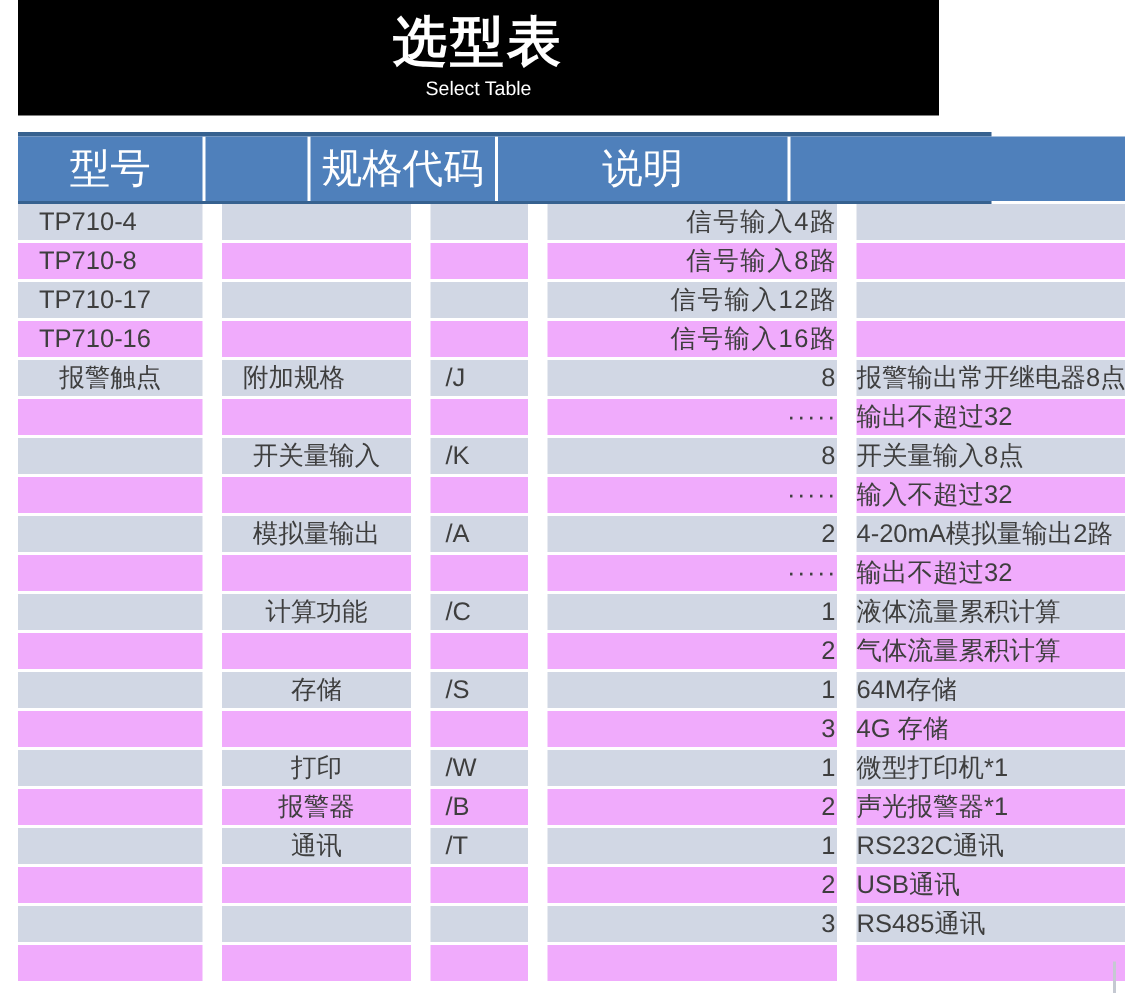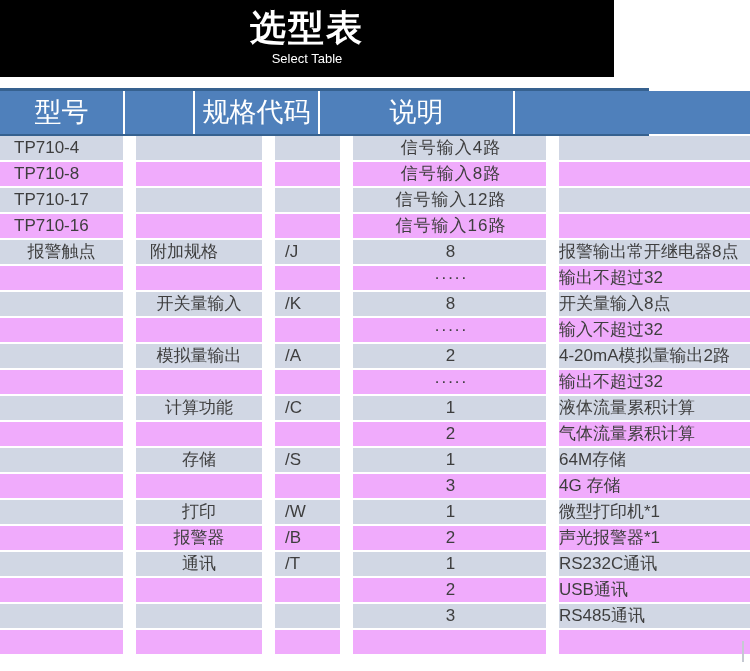--- a/index.html
+++ b/index.html
@@ -4,31 +4,31 @@
 <style>
   * { margin:0; padding:0; box-sizing:border-box; }
   html,body { background:#ffffff; }
   body { font-family:"Liberation Sans","DejaVu Sans",sans-serif; }
   #page {
     position:relative; width:750px; height:671px; background:#ffffff;
     overflow:hidden; color:#3e3e3e;
   }
   
   .banner {
-    position:absolute; left:0; top:0; width:614px; height:77px;
+    position:absolute; left:12px; top:0; width:614px; height:77px;
     background:#000000; text-align:center; color:#ffffff;
   }
   .banner-title {
     padding-top:8px; font-size:36px; font-weight:bold; letter-spacing:2px;
     line-height:40px;
   }
   .banner-subtitle { font-size:13px; line-height:22px; font-weight:400; }
 
   
-  .sel-table { position:absolute; left:0; top:88px; width:649px; }
+  .sel-table { position:absolute; left:12px; top:88px; width:649px; }
 
   .thead {
     display:grid; grid-template-columns:123px 68px 123px 193px 235px;
     column-gap:2px; background:#ffffff;
     border-top:3px solid #36618f; border-bottom:2px solid #36618f;
     height:48px;
   }
   .th {
     background:#4f80bb; color:#ffffff; font-size:27px; line-height:43px;
     text-align:center; overflow:hidden; white-space:nowrap;
@@ -41,21 +41,21 @@
   }
   .tr.band-dark  .td { background:#d1d7e4; }
   .tr.band-light .td { background:#f0abfc; }
   .td {
     font-size:17px; line-height:24px; color:#3e3e3e;
     overflow:hidden; white-space:nowrap;
   }
   .td.c-model { padding-left:14px; text-align:left; }
   .td.c-spec  { text-align:center; }
   .td.c-code  { padding-left:10px; text-align:left; }
-  .td.c-value { padding-left:3px; text-align:center; letter-spacing:1px; }
+  .td.c-value { padding-left:3px; text-align:right; letter-spacing:1px; }
   .td.c-note  { text-align:left; }
 
   
   .edge-artifact {
     position:absolute; right:6px; top:641px; width:2px; height:21px;
     background:#c5c9d2;
   }
 </style>
 </head>
 <body>

